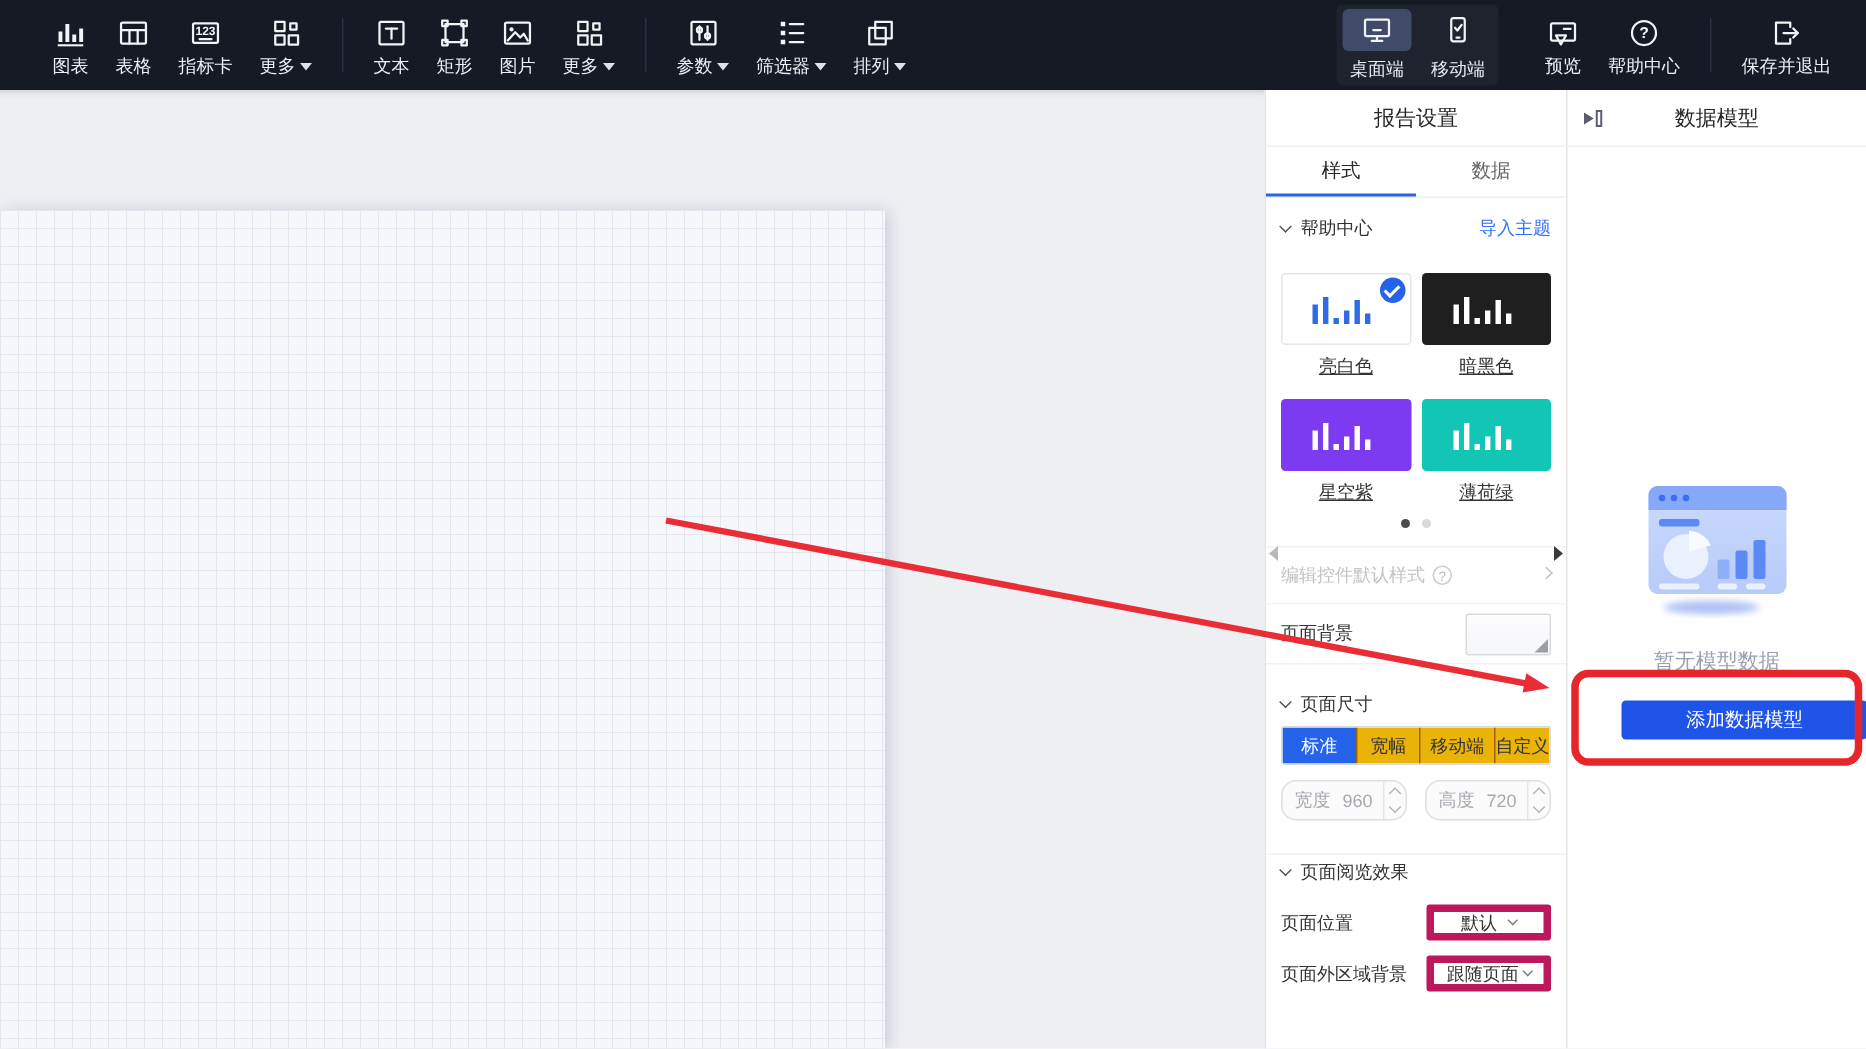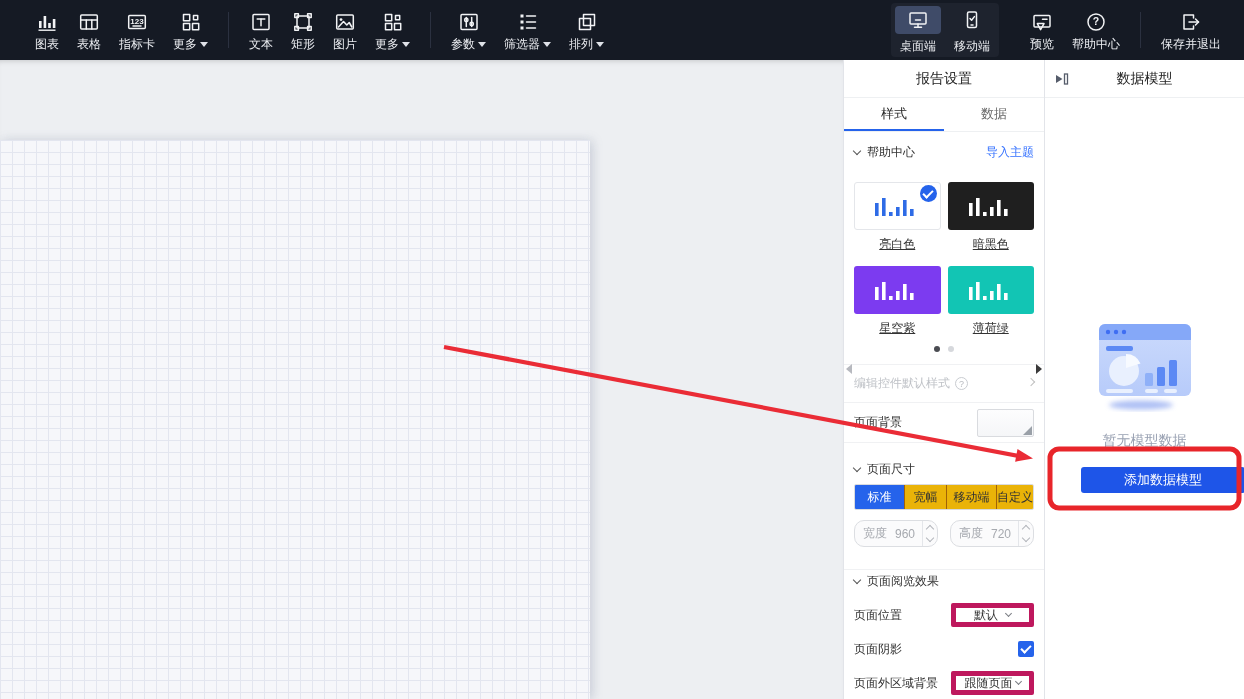--- a/index.html
+++ b/index.html
@@ -478,25 +478,20 @@
 
       <div class="ctlrow" style="margin-top:12px">
         <span>页面位置</span>
         <span class="grow"></span>
         <span class="select">
           <span>默认</span>
           <span class="chev"></span>
         </span>
       </div>
 
-      <div class="ctlrow">
-        <span>页面阴影</span>
-        <span class="grow"></span>
-        <span class="checkbox"></span>
-      </div>
 
       <div class="ctlrow">
         <span>页面外区域背景</span>
         <span class="grow"></span>
         <span class="select" style="gap:3px">
           <span>跟随页面</span>
           <span class="chev"></span>
         </span>
       </div>
     </div>

